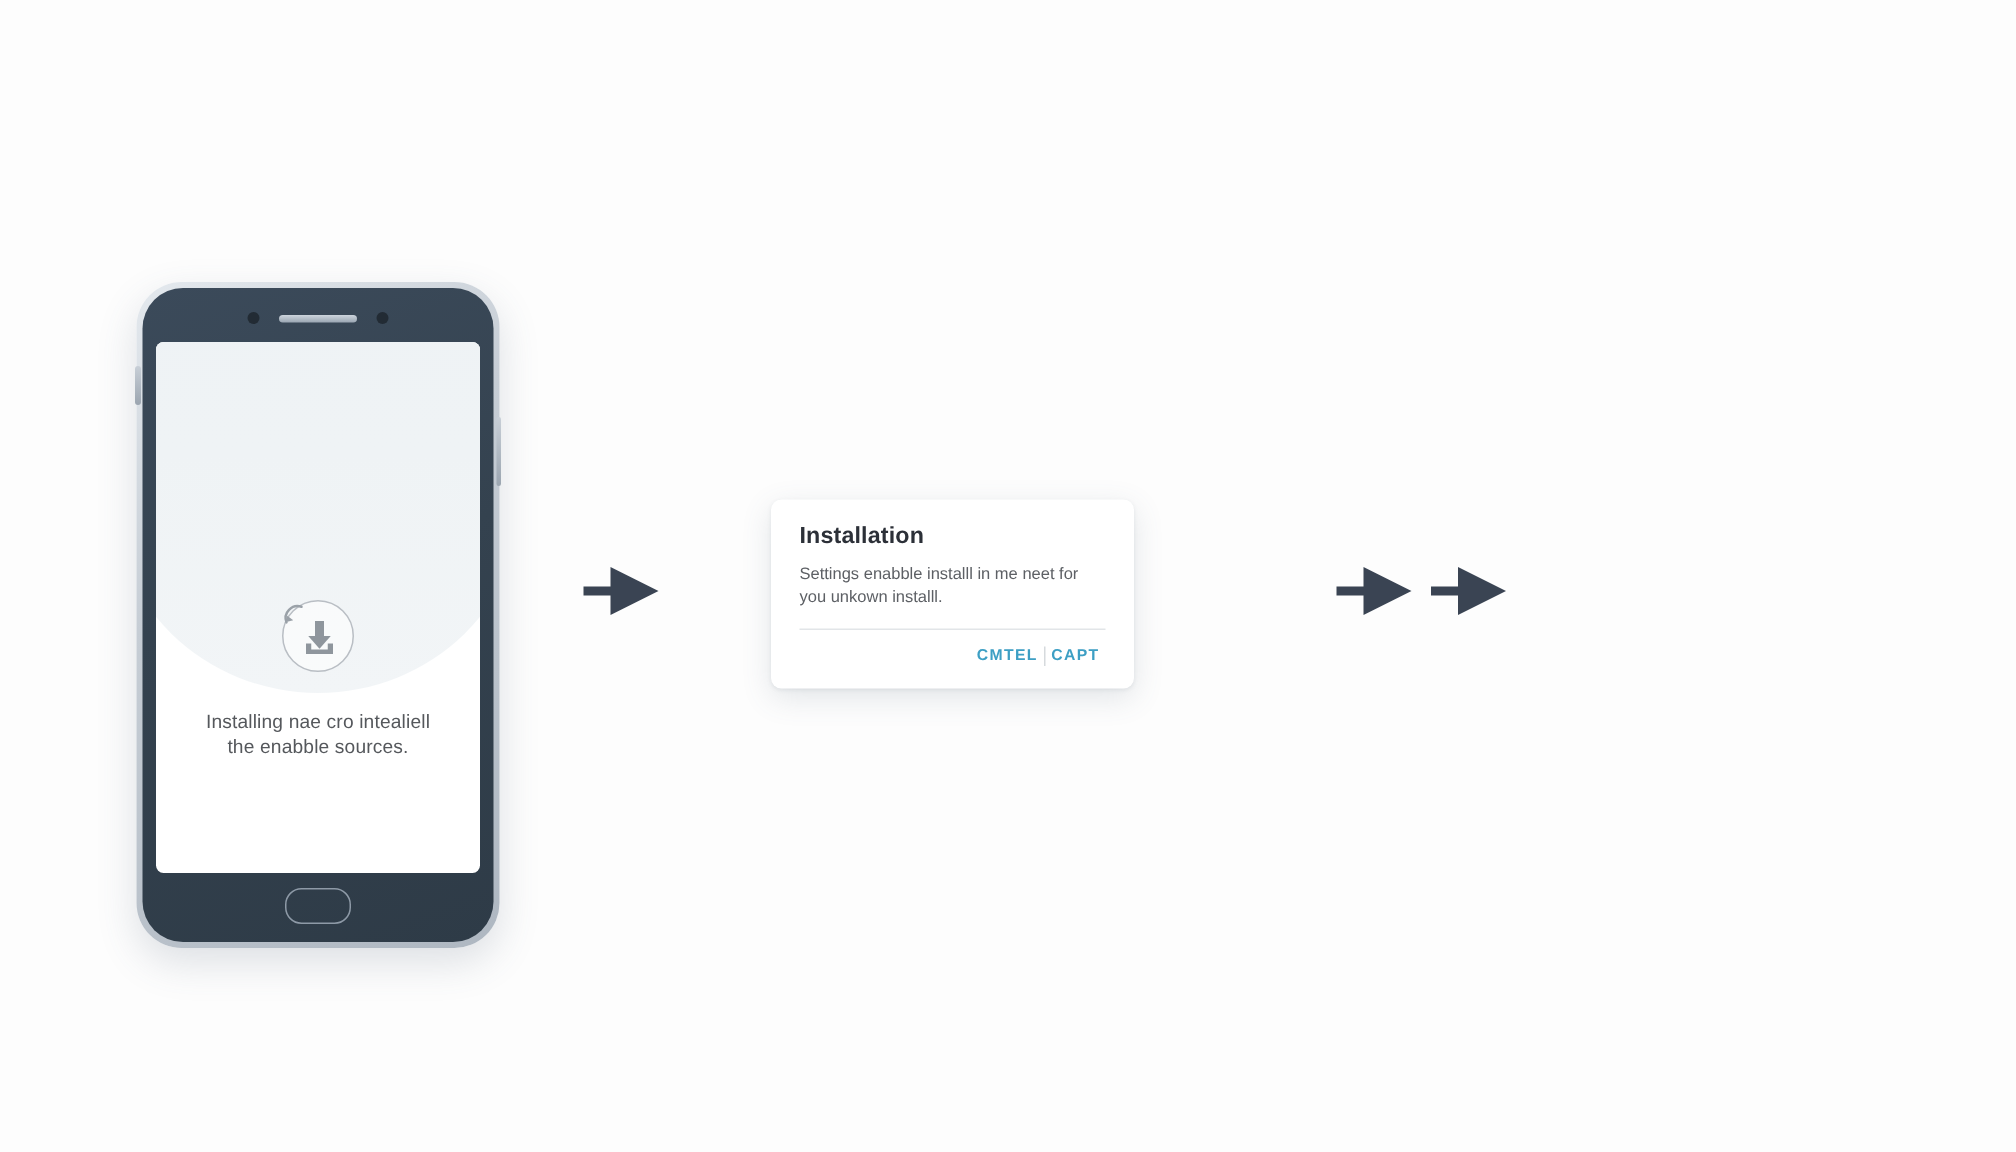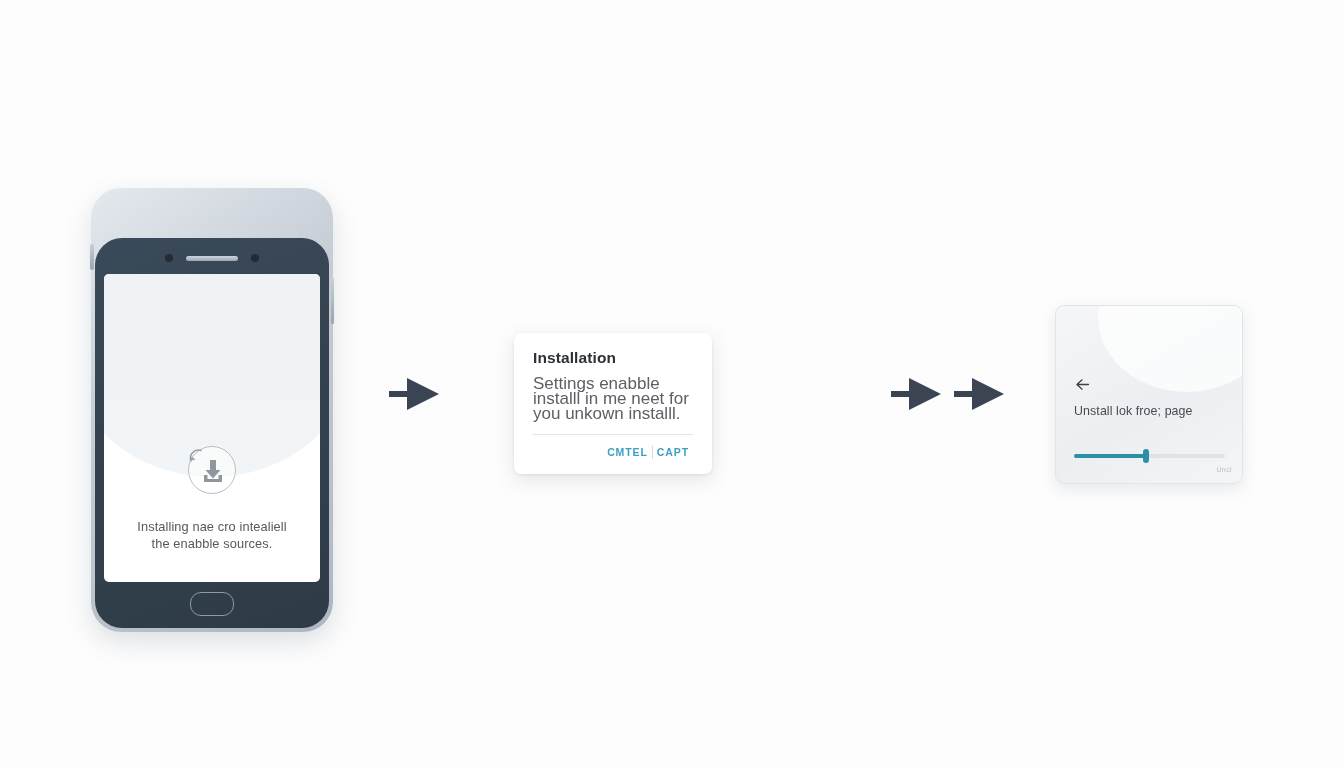--- a/index.html
+++ b/index.html
@@ -38,21 +38,20 @@
     box-shadow: 0 10px 26px rgba(80,95,115,0.18);
   }
   .phone-body {
     position: absolute;
     left: 4px;
     top: 4px;
     right: 4px;
     bottom: 4px;
     border-radius: 27px;
     background: linear-gradient(160deg, #3b4a5a 0%, #34424f 45%, #2e3b47 100%);
-    margin-top: 46px;
   }
   .phone-screen {
     position: absolute;
     left: 9px;
     top: 36px;
     right: 9px;
     bottom: 46px;
     border-radius: 5px;
     background: #ffffff;
     overflow: hidden;
@@ -170,36 +169,36 @@
   }
   #arrow-1  { left: 389px;  top: 374px; }
   #arrow-2a { left: 891px;  top: 374px; }
   #arrow-2b { left: 954px;  top: 374px; }
 
   
   #install-dialog {
     position: absolute;
     left: 514px;
     top: 333px;
-    width: 198px;
+    width: 242px;
     background: #ffffff;
     border-radius: 7px;
     box-shadow: 0 6px 20px rgba(90,105,125,0.16), 0 1px 3px rgba(90,105,125,0.12);
     padding: 16px 19px 8px 19px;
     box-sizing: border-box;
   }
   .dialog-title {
     font-size: 15.5px;
     font-weight: bold;
     color: #2c3038;
     letter-spacing: 0.1px;
     margin-bottom: 9px;
   }
   .dialog-body {
-    font-size: 17px;
+    font-size: 11px;
     line-height: 15px;
     color: #5d6065;
   }
   .dialog-body span { display: block; }
   .dialog-divider {
     margin: 13px 0 0 0;
     height: 1px;
     background: #e2e5e8;
   }
   .dialog-actions {
@@ -369,31 +368,14 @@
 
   <div class="arrow" id="arrow-2a">
     <div class="tail"></div>
     <div class="head"></div>
   </div>
   <div class="arrow" id="arrow-2b">
     <div class="tail"></div>
     <div class="head"></div>
   </div>
 
-  <div id="settings-card">
-    <div class="card-blob"></div>
-
-    <svg class="card-back" viewBox="0 0 20 20">
-      <path d="M17 10 H4 M9.5 4.5 L3.5 10 L9.5 15.5" stroke="#3c4149" stroke-width="1.5" fill="none" stroke-linecap="round" stroke-linejoin="round"></path>
-    </svg>
-
-    <div class="card-label">Unstall lok froe; page</div>
-
-    <div class="slider-wrap">
-      <div class="slider-track"></div>
-      <div class="slider-fill" style="width: 48%;"></div>
-      <div class="slider-thumb" style="left: 48%;"></div>
-    </div>
-
-    <div class="slider-value">Uncl</div>
-  </div>
 
 </div>
 
 </body></html>

